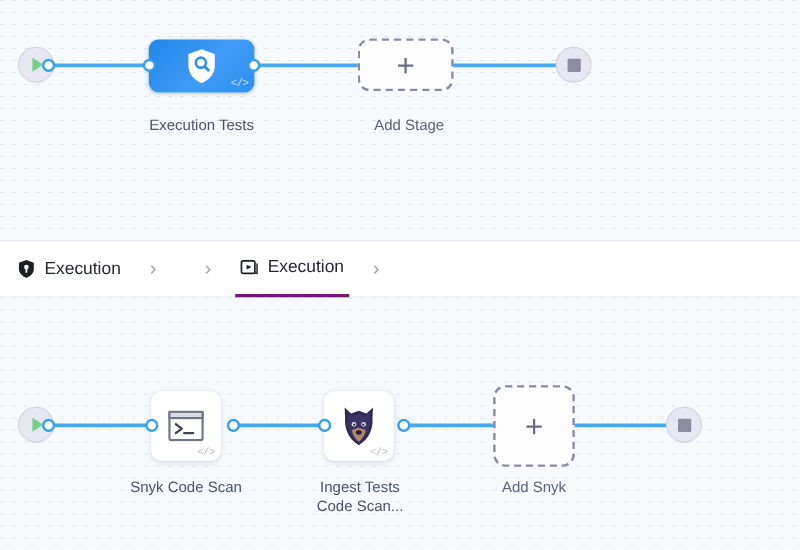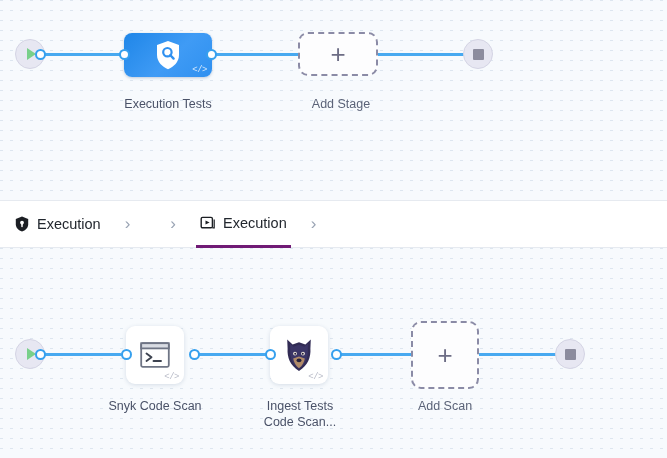--- a/index.html
+++ b/index.html
@@ -308,21 +308,21 @@
       <span class="code-badge on-white">&lt;/&gt;</span>
     </div>
     <div class="port" style="left:265px; top:101px;"></div>
     <div class="port" style="left:331px; top:101px;"></div>
     <div class="node-label" style="left:230px; top:150px; width:140px;">Ingest Tests
 Code Scan...</div>
 
     <div class="add-node" style="left:411px; top:73px; width:68px; height:68px;">
       <span class="plus-glyph">+</span>
     </div>
-    <div class="node-label muted" style="left:375px; top:150px; width:140px;">Add Scan</div>
+    <div class="node-label muted" style="left:375px; top:150px; width:140px;">Add Snyk</div>
 
     <div class="port" style="left:556px; top:101px;"></div>
     <div class="terminal-node" style="left:555px; top:91px;">
       <span class="stop-sq"></span>
     </div>
   </div>
 
 </div>
 
 </body></html>

